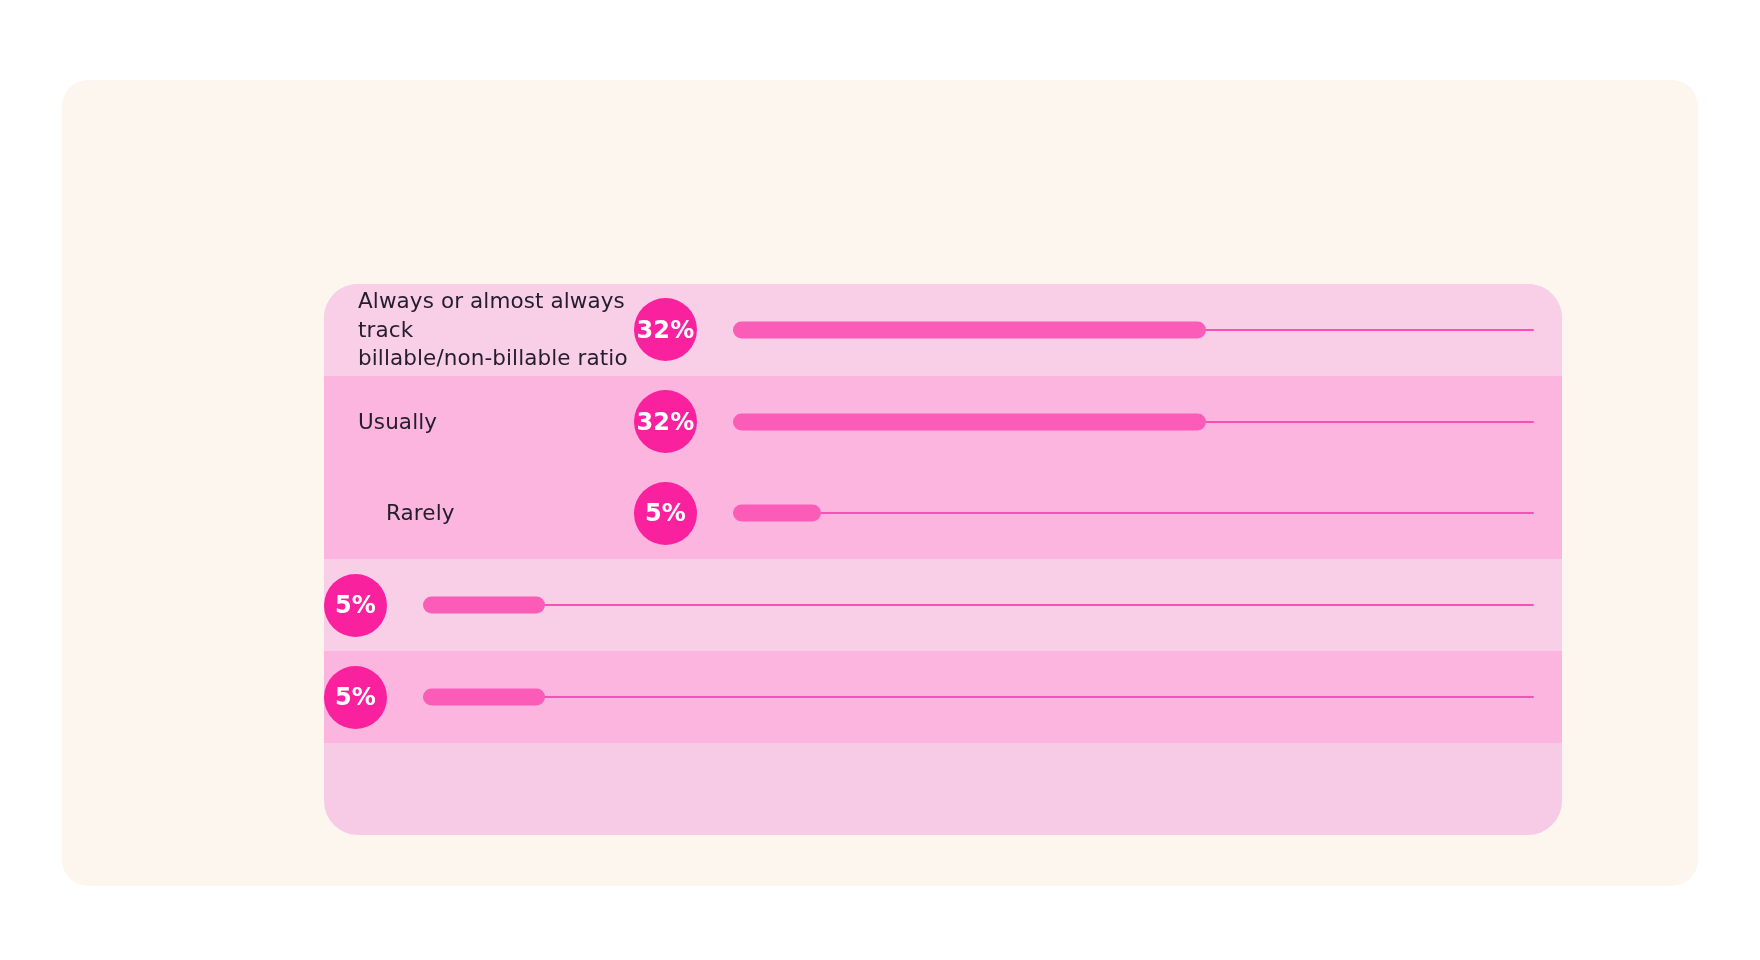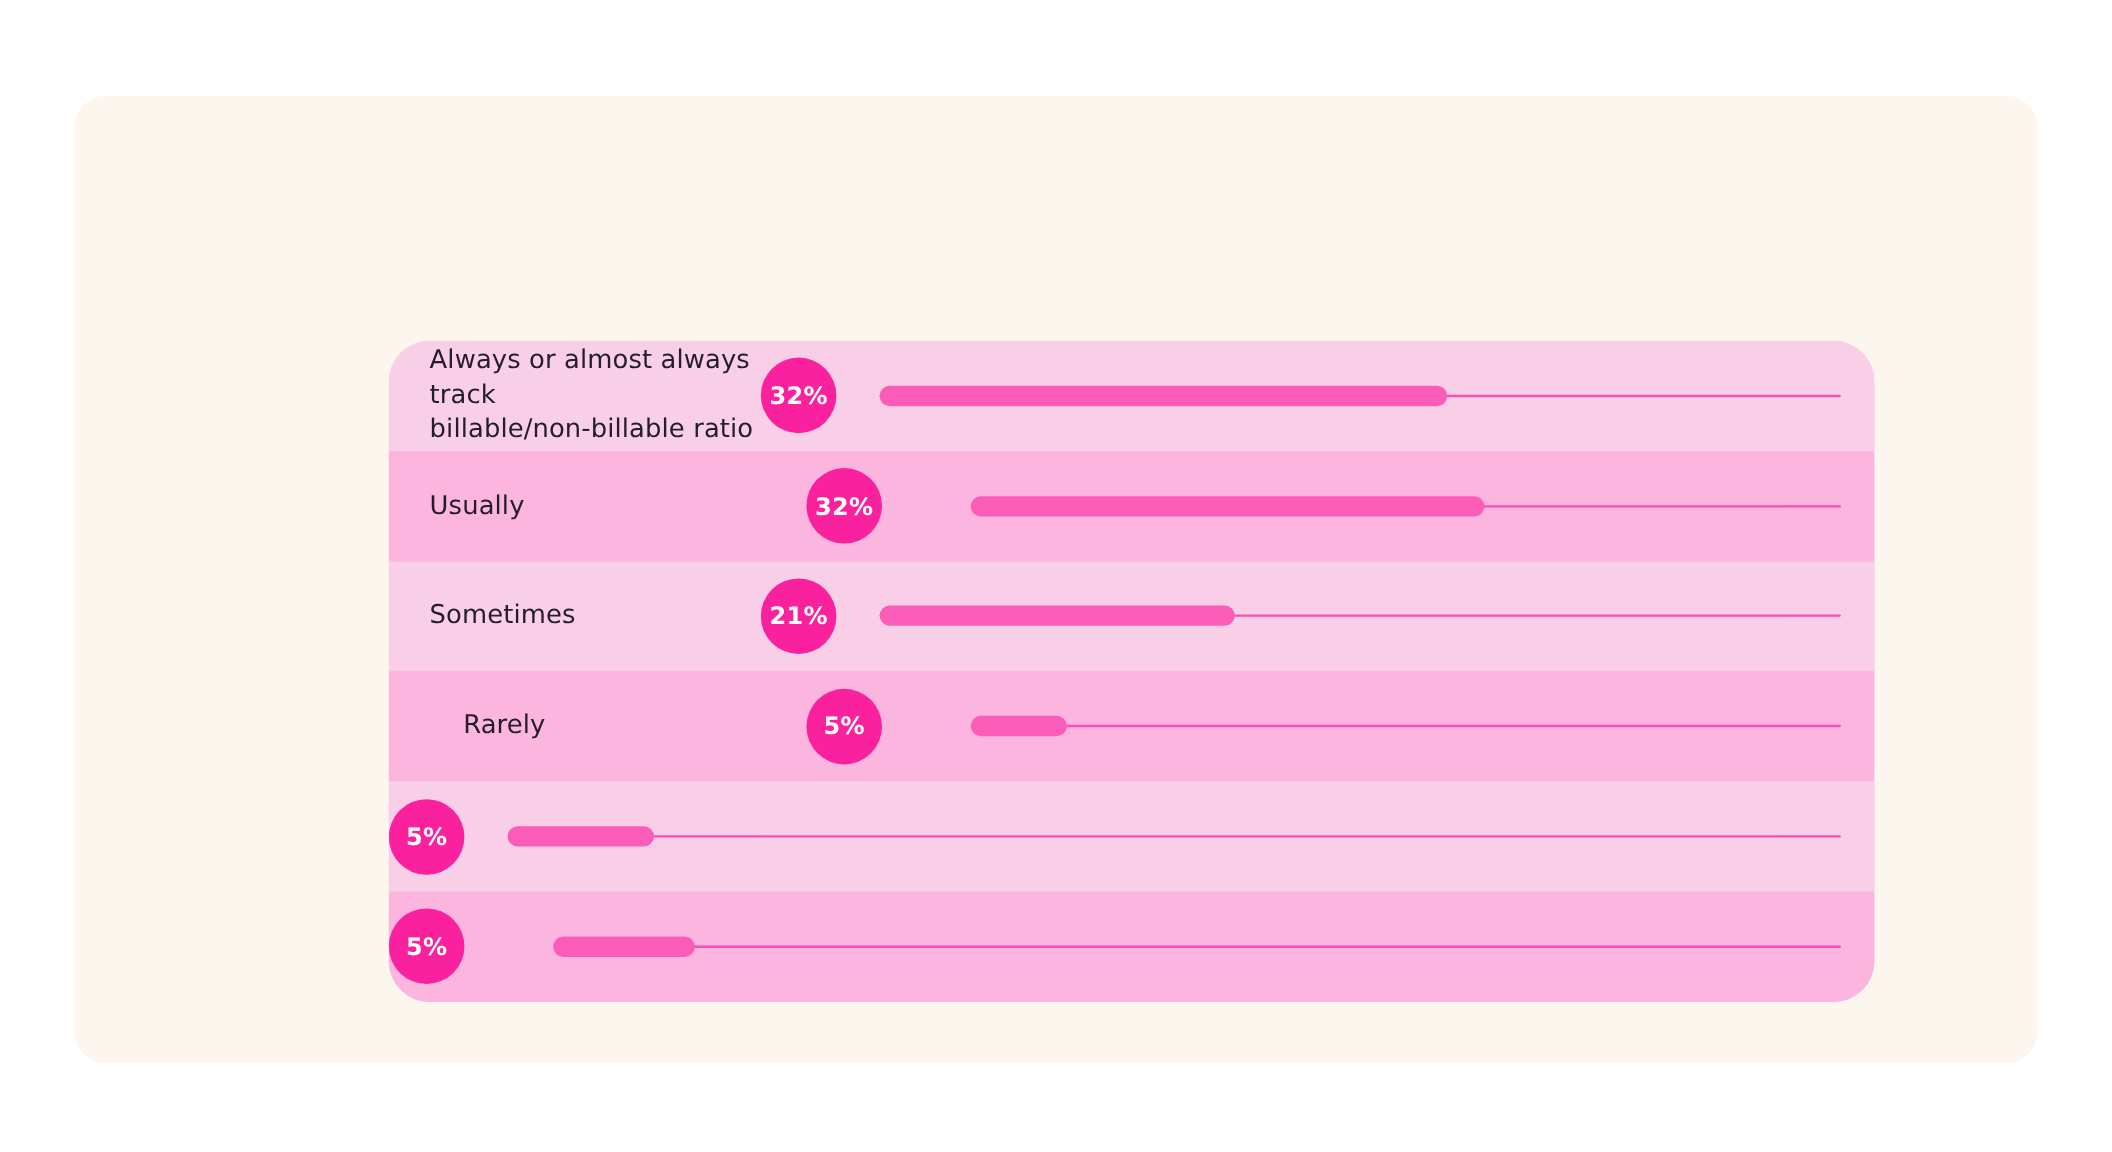--- a/index.html
+++ b/index.html
@@ -45,21 +45,21 @@
   }
 
   .row {
     position: relative;
     display: flex;
     align-items: center;
     height: 91.8px;
     box-sizing: border-box;
   }
   .row.odd  { background: #f9cfe8; }
-  .row.even { background: #fbb5de; gap: 38px; }
+  .row.even { background: #fbb5de; }
 
   .row-label {
     width: 310px;
     flex: 0 0 310px;
     padding-left: 34px;
     box-sizing: border-box;
     color: #241d2e;
     font-size: 21.5px;
     line-height: 1.32;
     letter-spacing: 0.1px;
@@ -71,21 +71,21 @@
   .pct-bubble {
     flex: 0 0 auto;
     width: 63px;
     height: 63px;
     border-radius: 50%;
     background: #f9219e;
     color: #ffffff;
     display: flex;
     align-items: center;
     justify-content: center;
-    font-size: 20px;
+    font-size: 24px;
     font-weight: 700;
     letter-spacing: 0.2px;
   }
 
   .bar-area {
     position: relative;
     flex: 1 1 auto;
     height: 63px;
     margin-left: 36px;
     margin-right: 28px;
@@ -130,28 +130,20 @@
           </div>
         </div>
         <div class="row even">
           <div class="row-label">Usually</div>
           <div class="pct-bubble">32%</div>
           <div class="bar-area">
             <div class="bar-track"></div>
             <div class="bar-fill" style="width: 59%;"></div>
           </div>
         </div>
-        <div class="row odd">
-          <div class="row-label">Sometimes</div>
-          <div class="pct-bubble">21%</div>
-          <div class="bar-area">
-            <div class="bar-track"></div>
-            <div class="bar-fill" style="width: 37%;"></div>
-          </div>
-        </div>
         <div class="row even">
           <div class="row-label indented">Rarely</div>
           <div class="pct-bubble">5%</div>
           <div class="bar-area">
             <div class="bar-track"></div>
             <div class="bar-fill" style="width: 11%;"></div>
           </div>
         </div>
         <div class="row odd">
           <div class="pct-bubble">5%</div>

